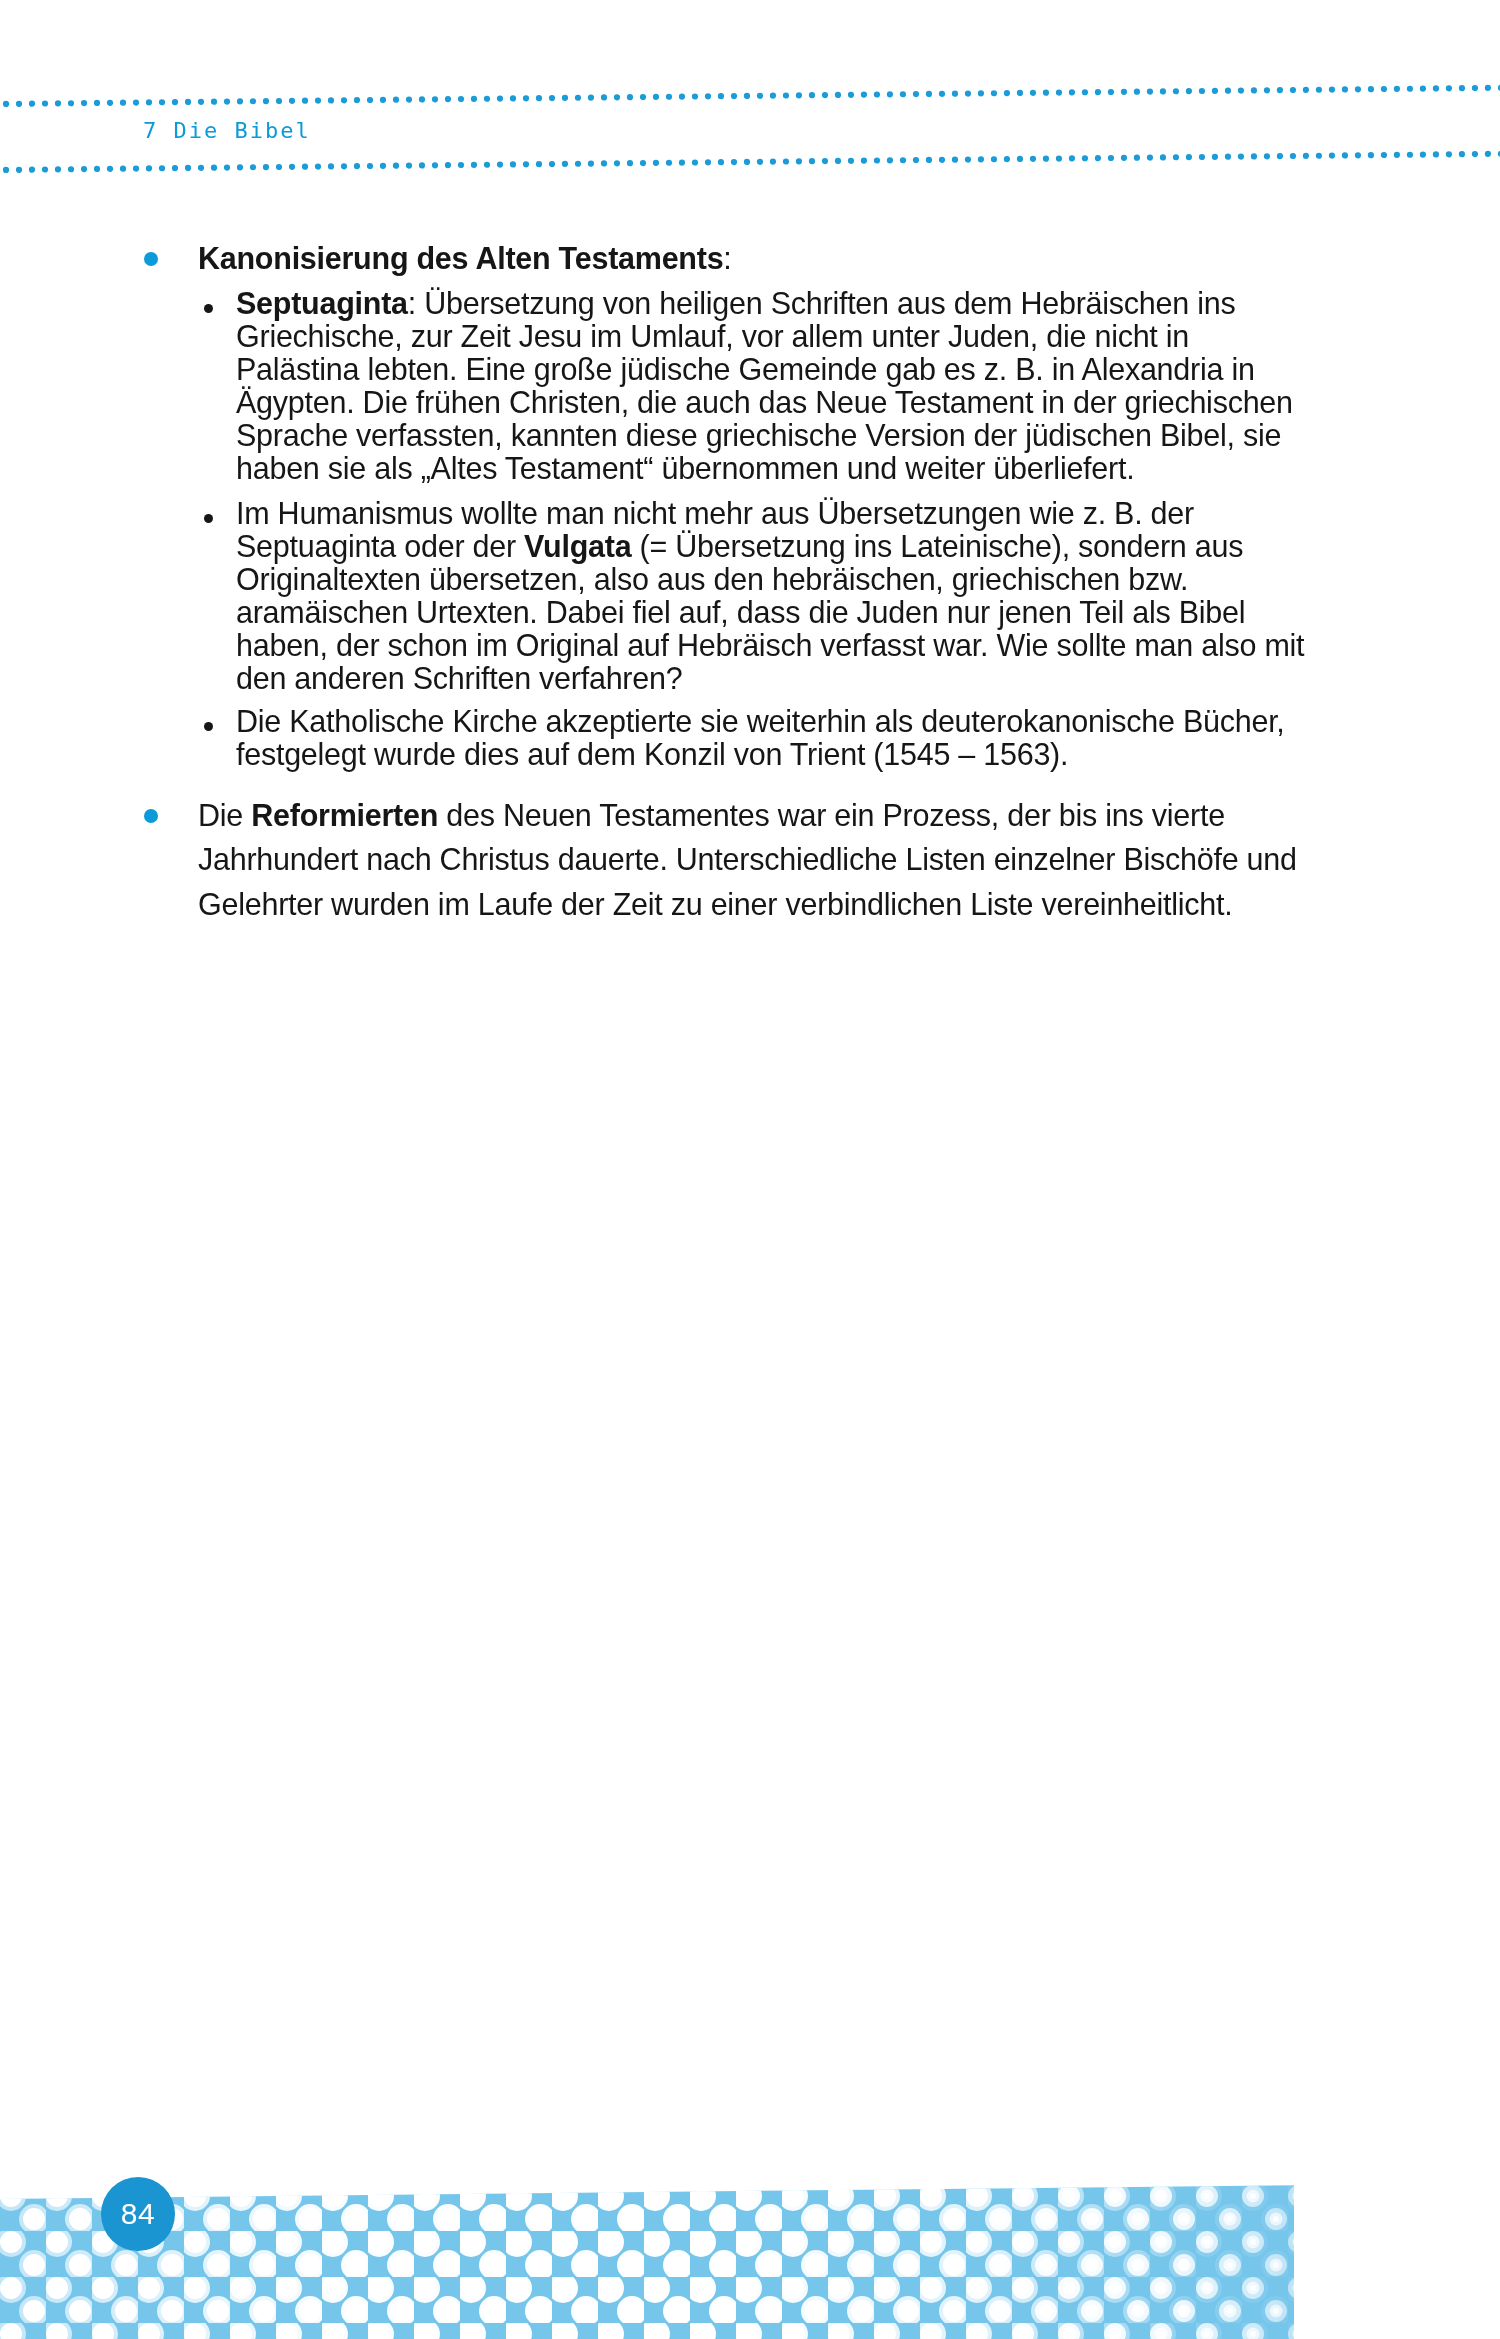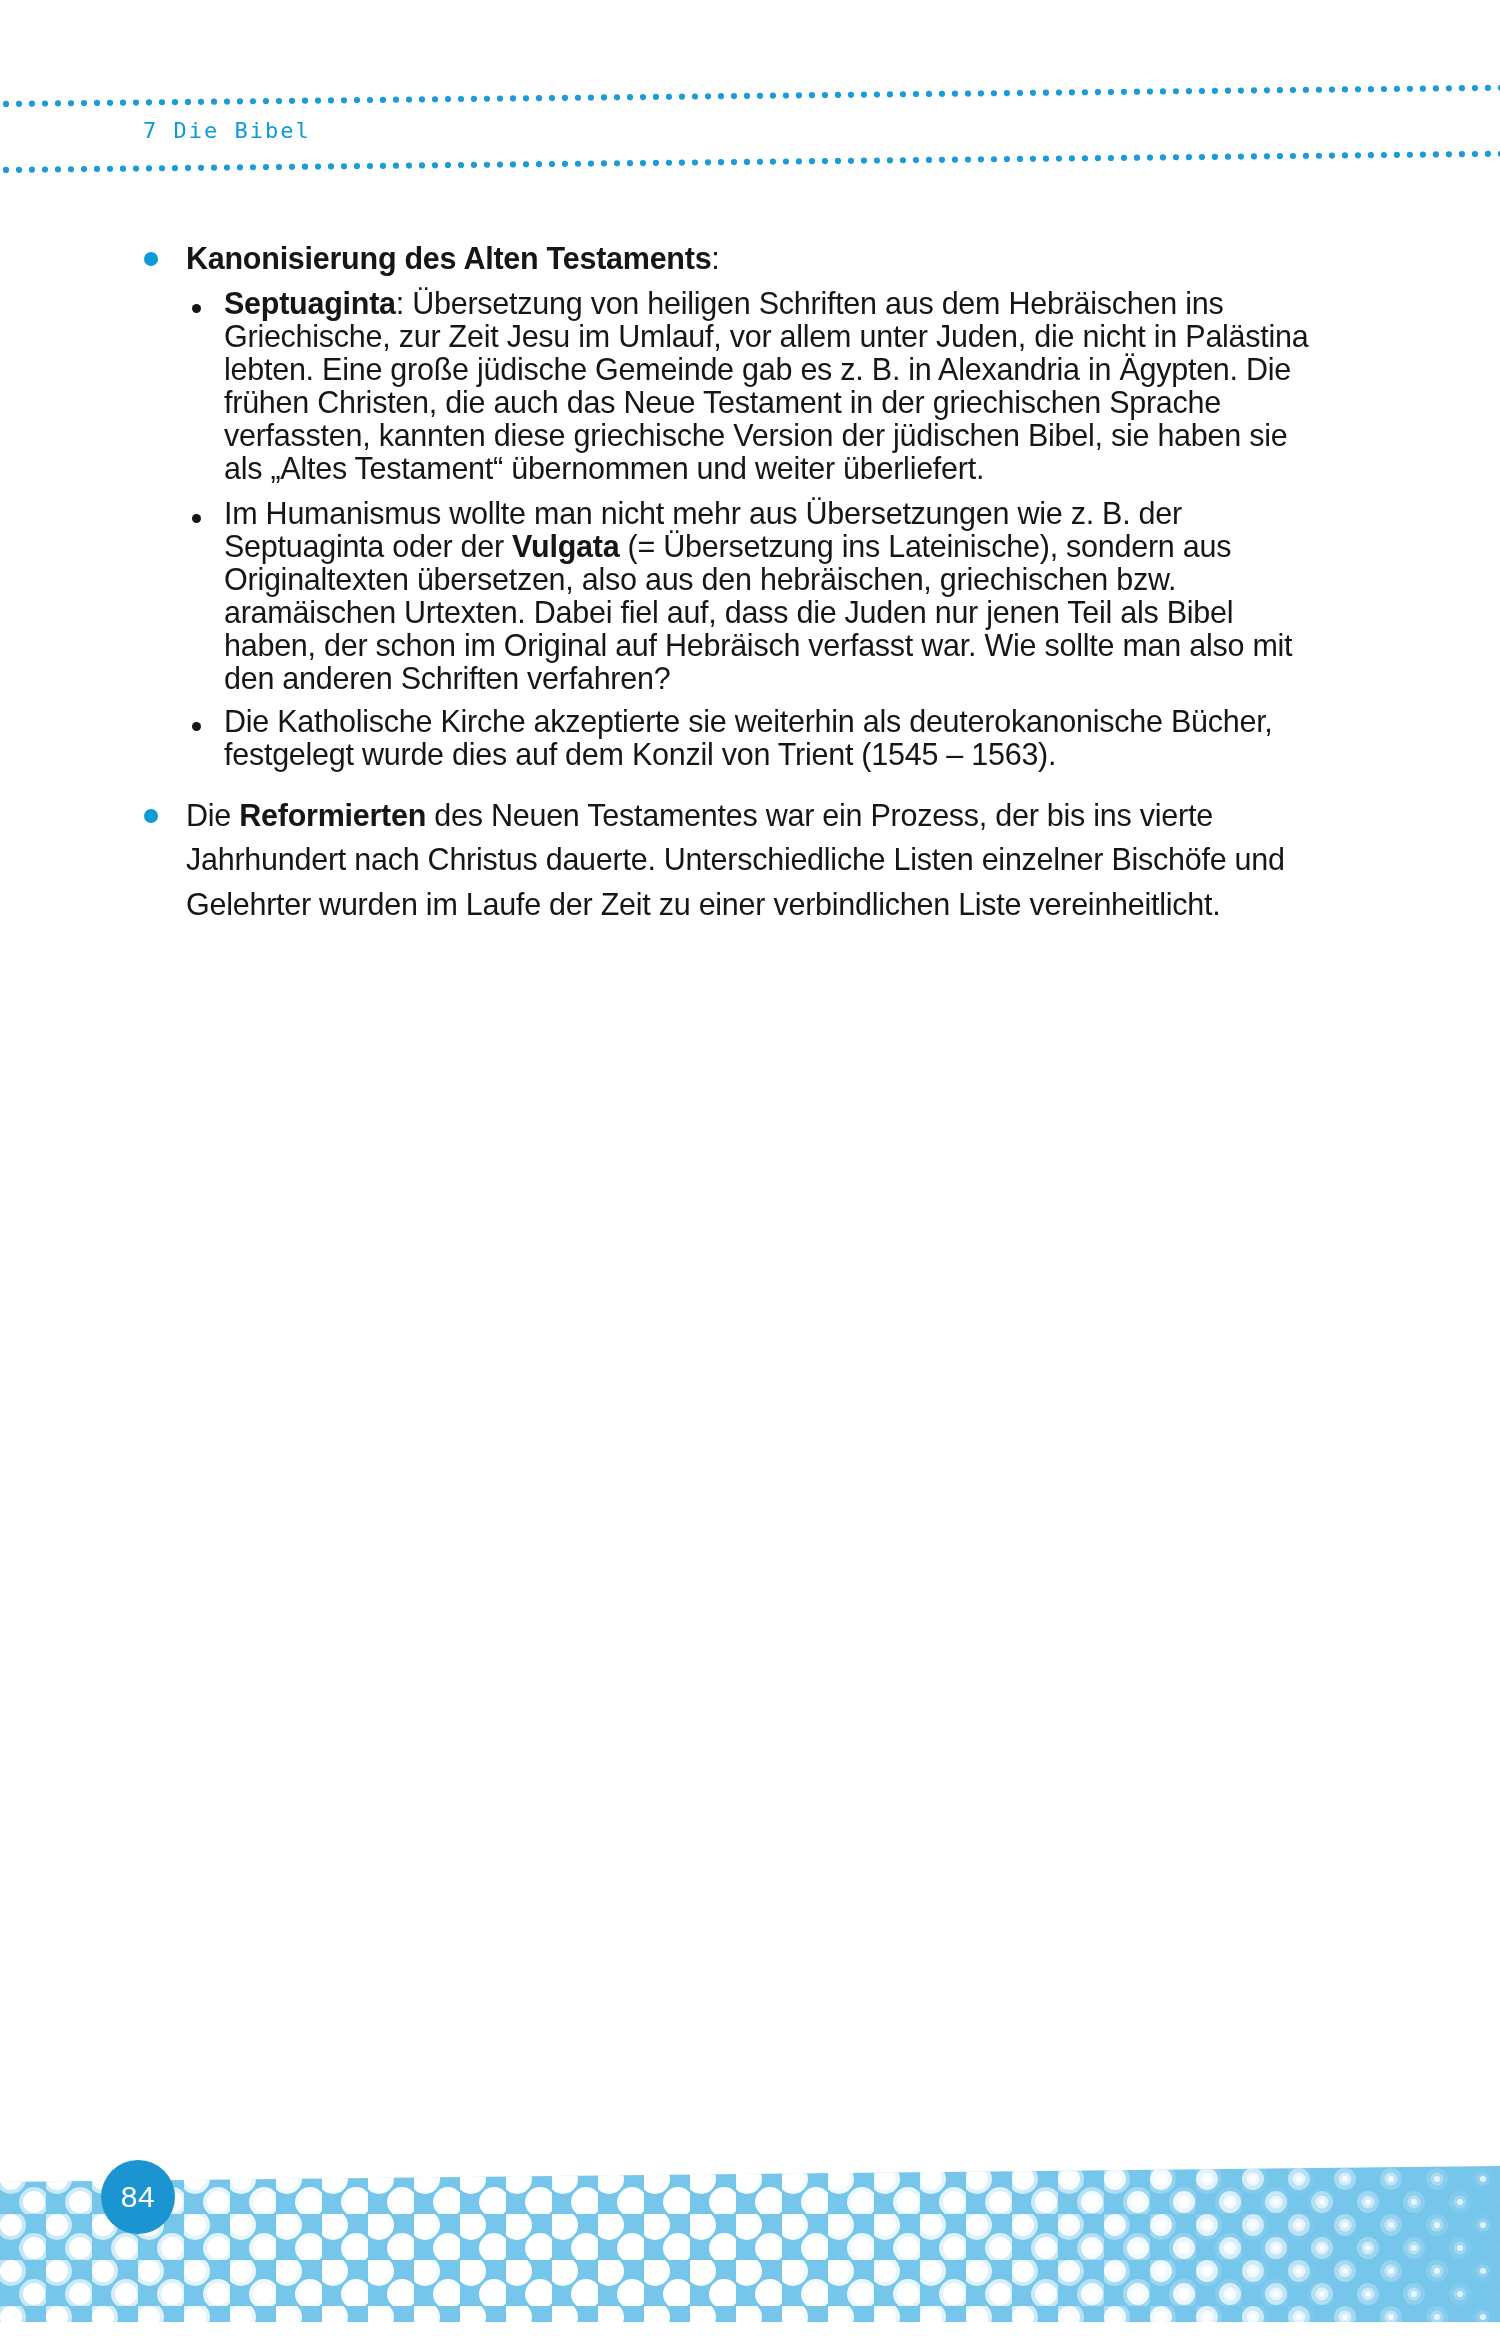--- a/index.html
+++ b/index.html
@@ -57,21 +57,21 @@
   }
 
   ul.lvl1, ul.lvl2 {
     list-style: none;
     margin: 0;
     padding: 0;
   }
 
   li.l1 {
     position: relative;
-    padding-left: 0;
+    padding-left: 12px;
     margin: 0 0 10px 0;
   }
   li.l1 > .l1-body {
     position: relative;
     margin-left: 186px;
     margin-right: 187px;
     font-size: 30.5px;
     line-height: 44.5px;
     color: #161616;
     font-family: "Liberation Sans", sans-serif;
@@ -116,22 +116,22 @@
   .b { font-weight: bold; }
 
   
   li.l2.first { margin-bottom: 12px; }
   li.l1.last  { margin-top: 22px; }
 
   
   .footer-band {
     position: absolute;
     left: 0;
-    bottom: 17px;
-    width: 1500px;
+    bottom: 0;
+    width: 1294px;
     height: 200px;
     overflow: hidden;
     text-align: right;
   }
   .footer-band svg { display: block; }
 
   .page-number {
     position: absolute;
     left: 101px;
     bottom: 88px;

